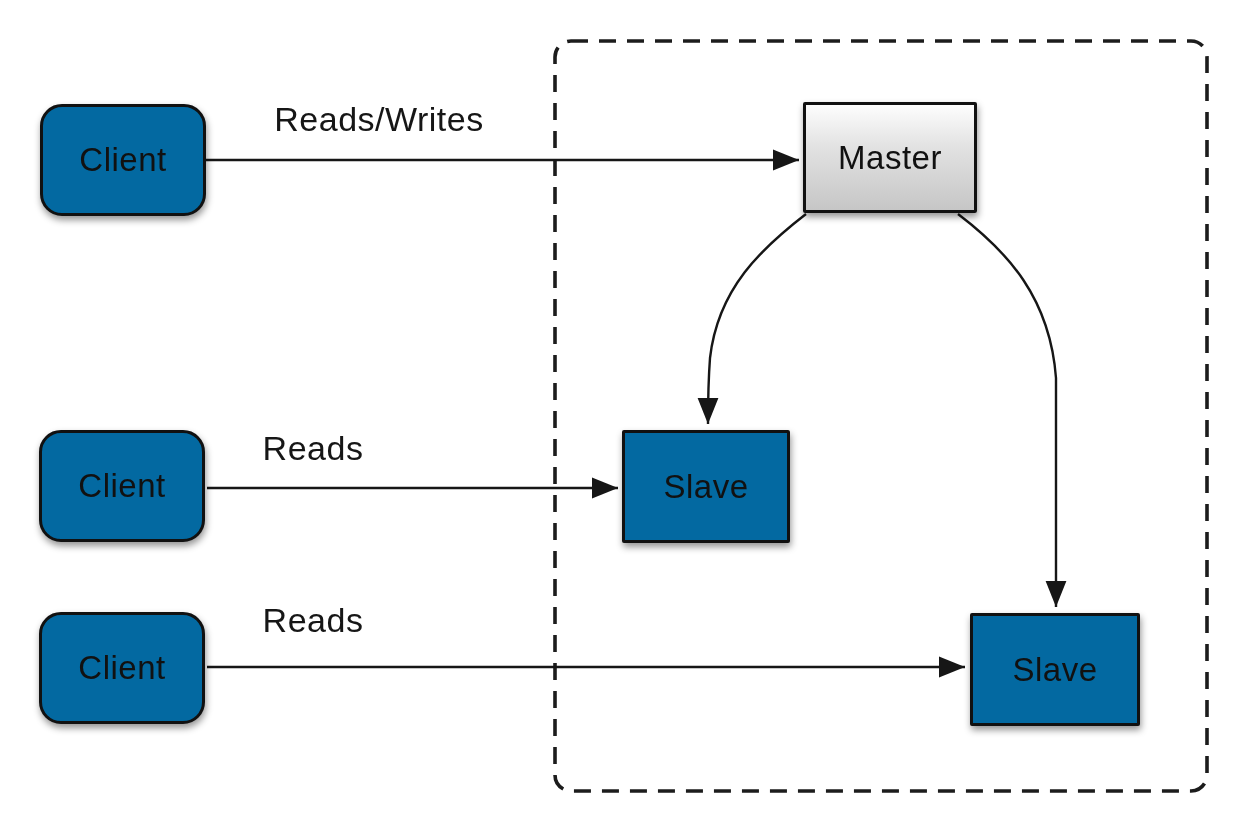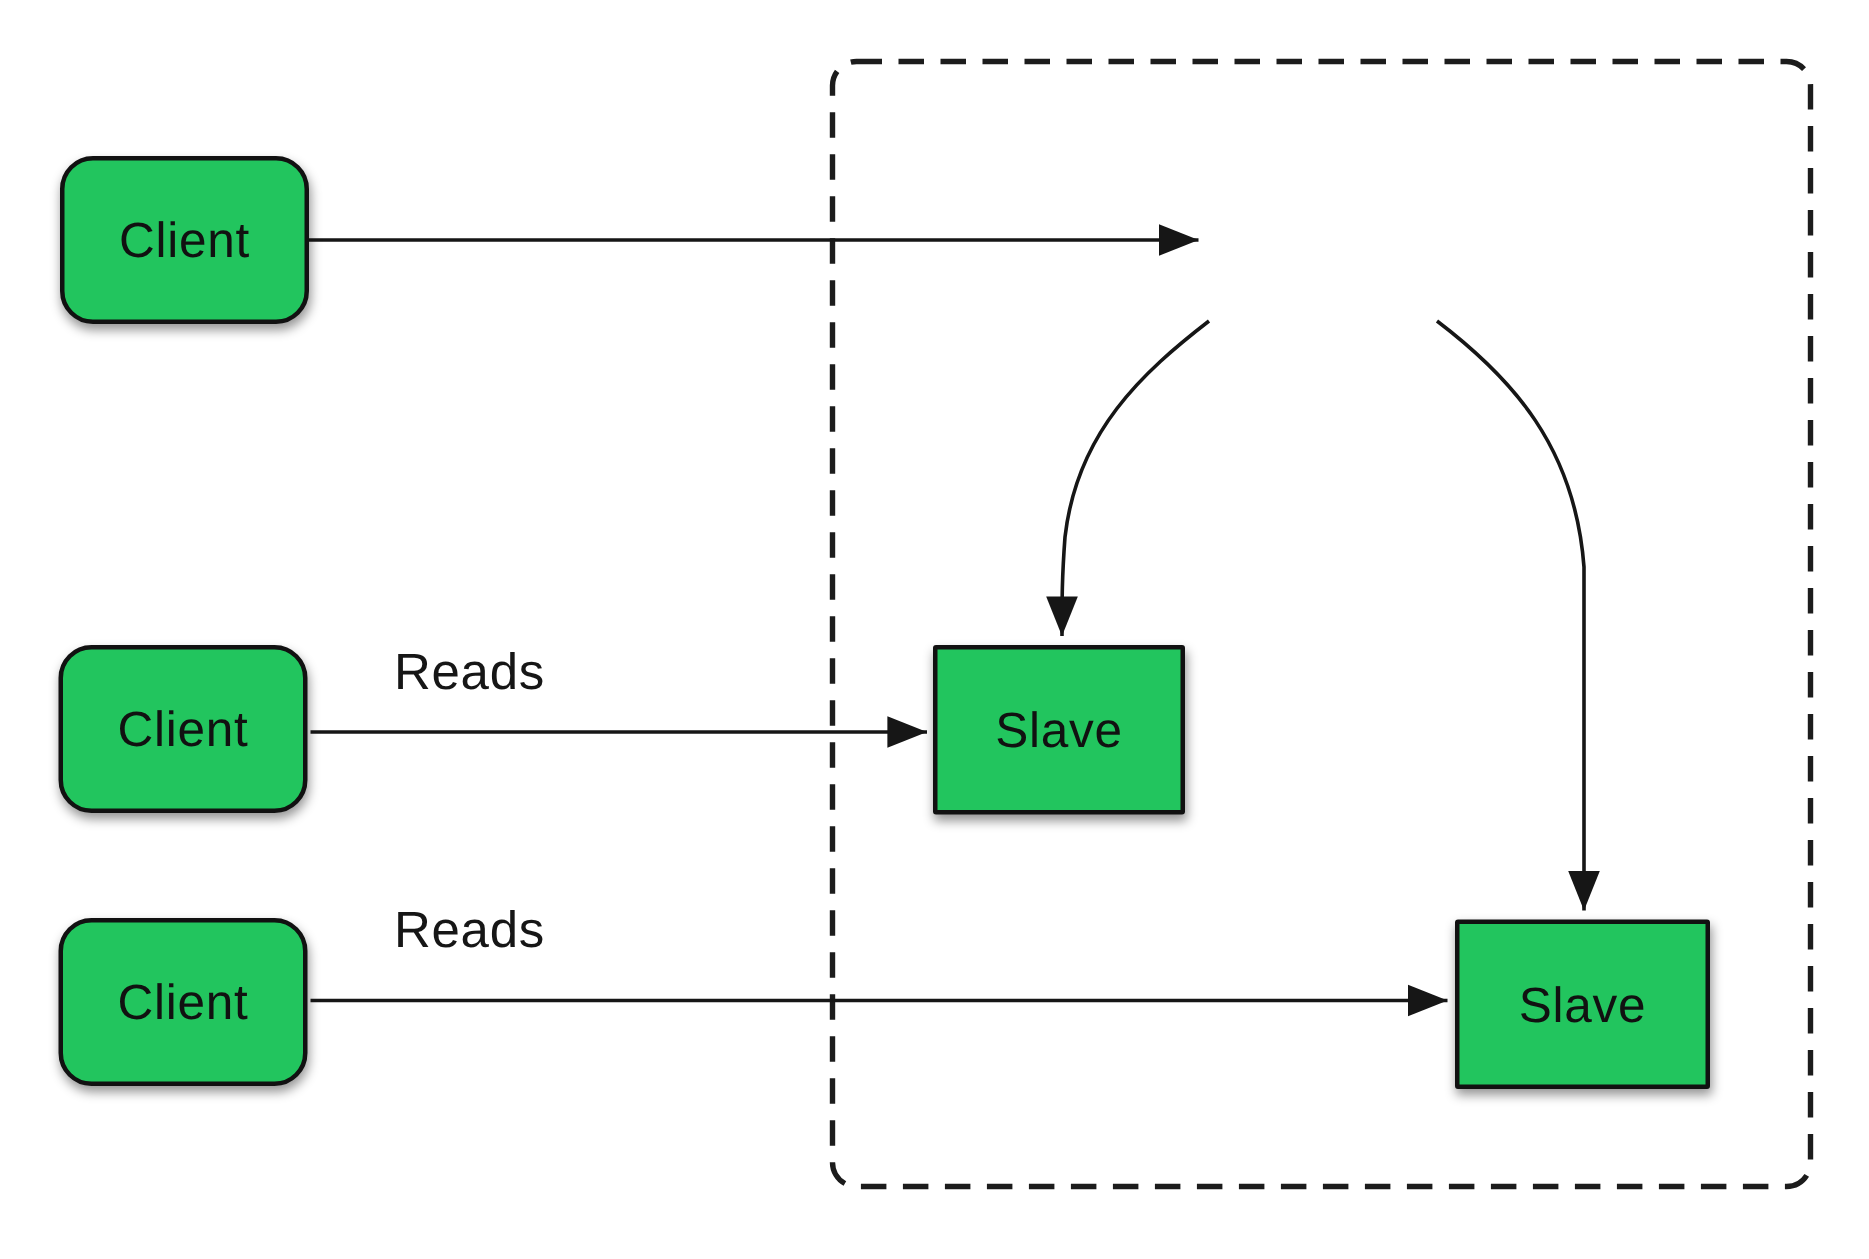--- a/index.html
+++ b/index.html
@@ -21,21 +21,21 @@
     top: 0;
     width: 1246px;
     height: 839px;
   }
   .node {
     position: absolute;
     display: flex;
     align-items: center;
     justify-content: center;
     box-sizing: border-box;
-    background: #22c55e;
+    background: #0369a1;
     border: 3.5px solid #111111;
     box-shadow: 1px 4px 7px rgba(0,0,0,0.42);
     font-size: 33px;
     color: #111111;
     letter-spacing: 0.5px;
   }
   .client {
     width: 166px;
     height: 112px;
     border-radius: 22px;
@@ -94,25 +94,29 @@
   </div>
 
   <div class="node client" id="client-middle">
     <span>Client</span>
   </div>
 
   <div class="node client" id="client-bottom">
     <span>Client</span>
   </div>
 
+  <div class="node server" id="master">
+    <span>Master</span>
+  </div>
 
   <div class="node server" id="slave-middle">
     <span>Slave</span>
   </div>
 
   <div class="node server" id="slave-bottom">
     <span>Slave</span>
   </div>
 
+  <div class="edge-label" id="lbl-reads-writes">Reads/Writes</div>
   <div class="edge-label" id="lbl-reads-middle">Reads</div>
   <div class="edge-label" id="lbl-reads-bottom">Reads</div>
 
 </div>
 
 </body></html>

